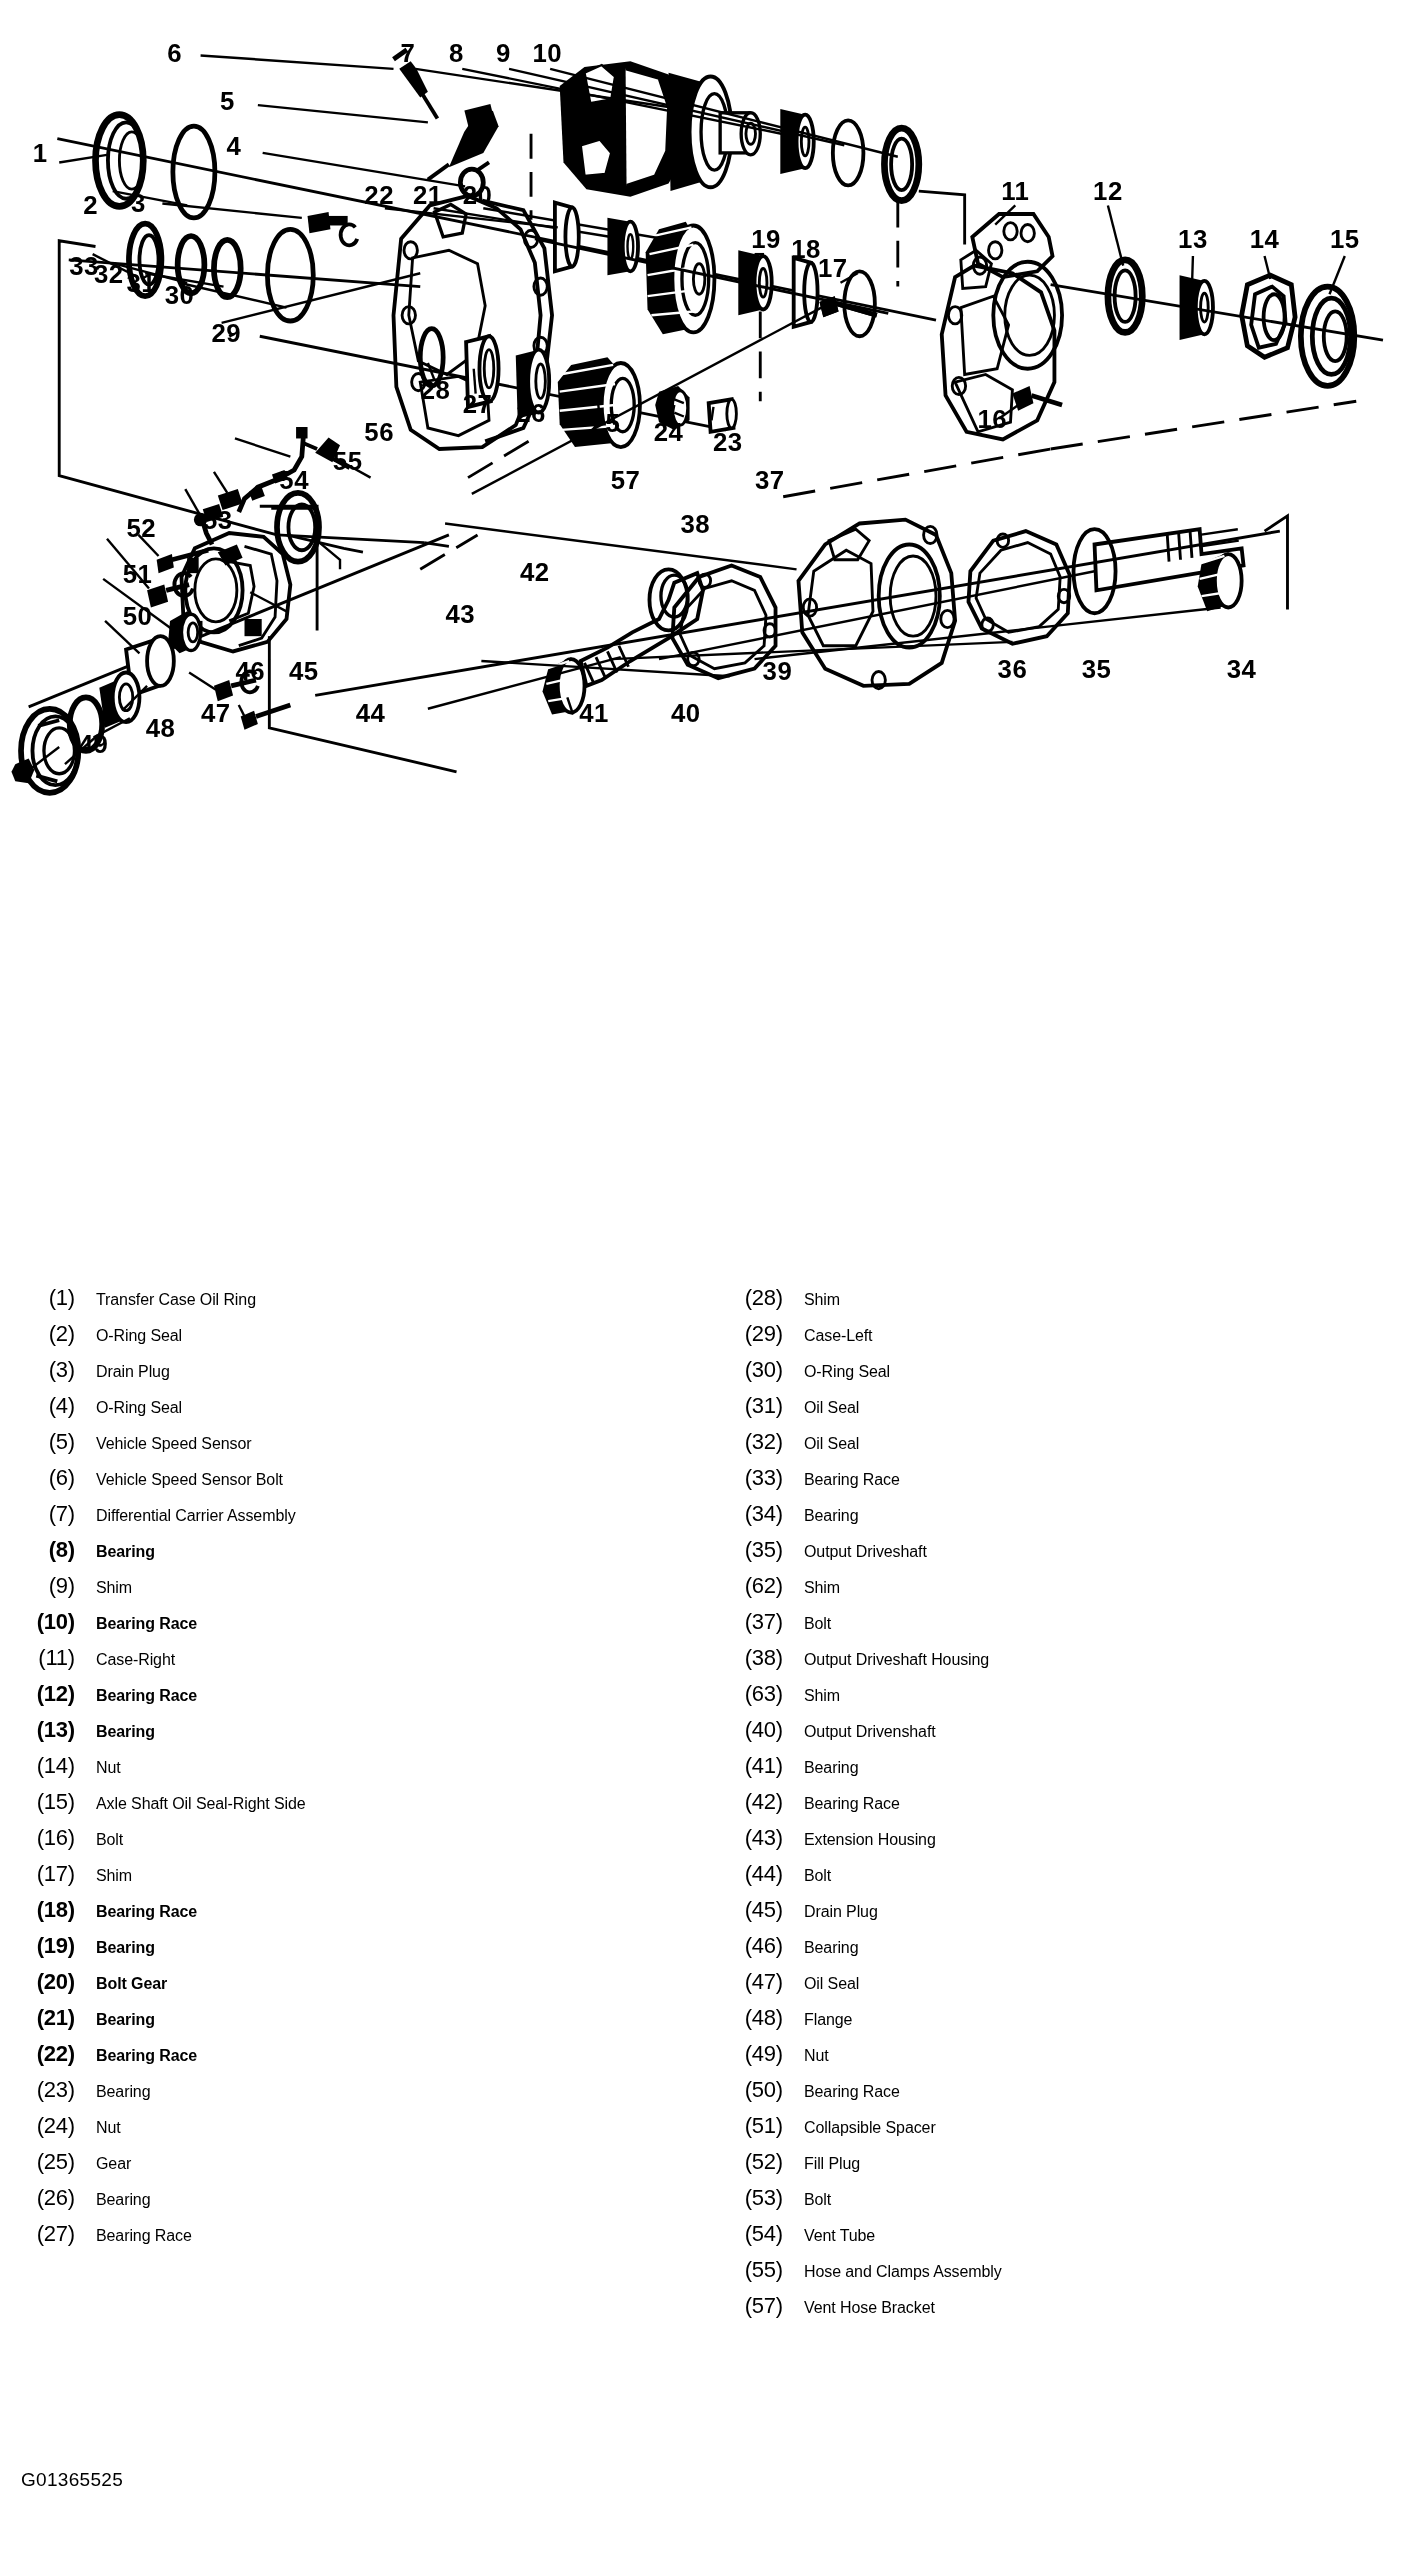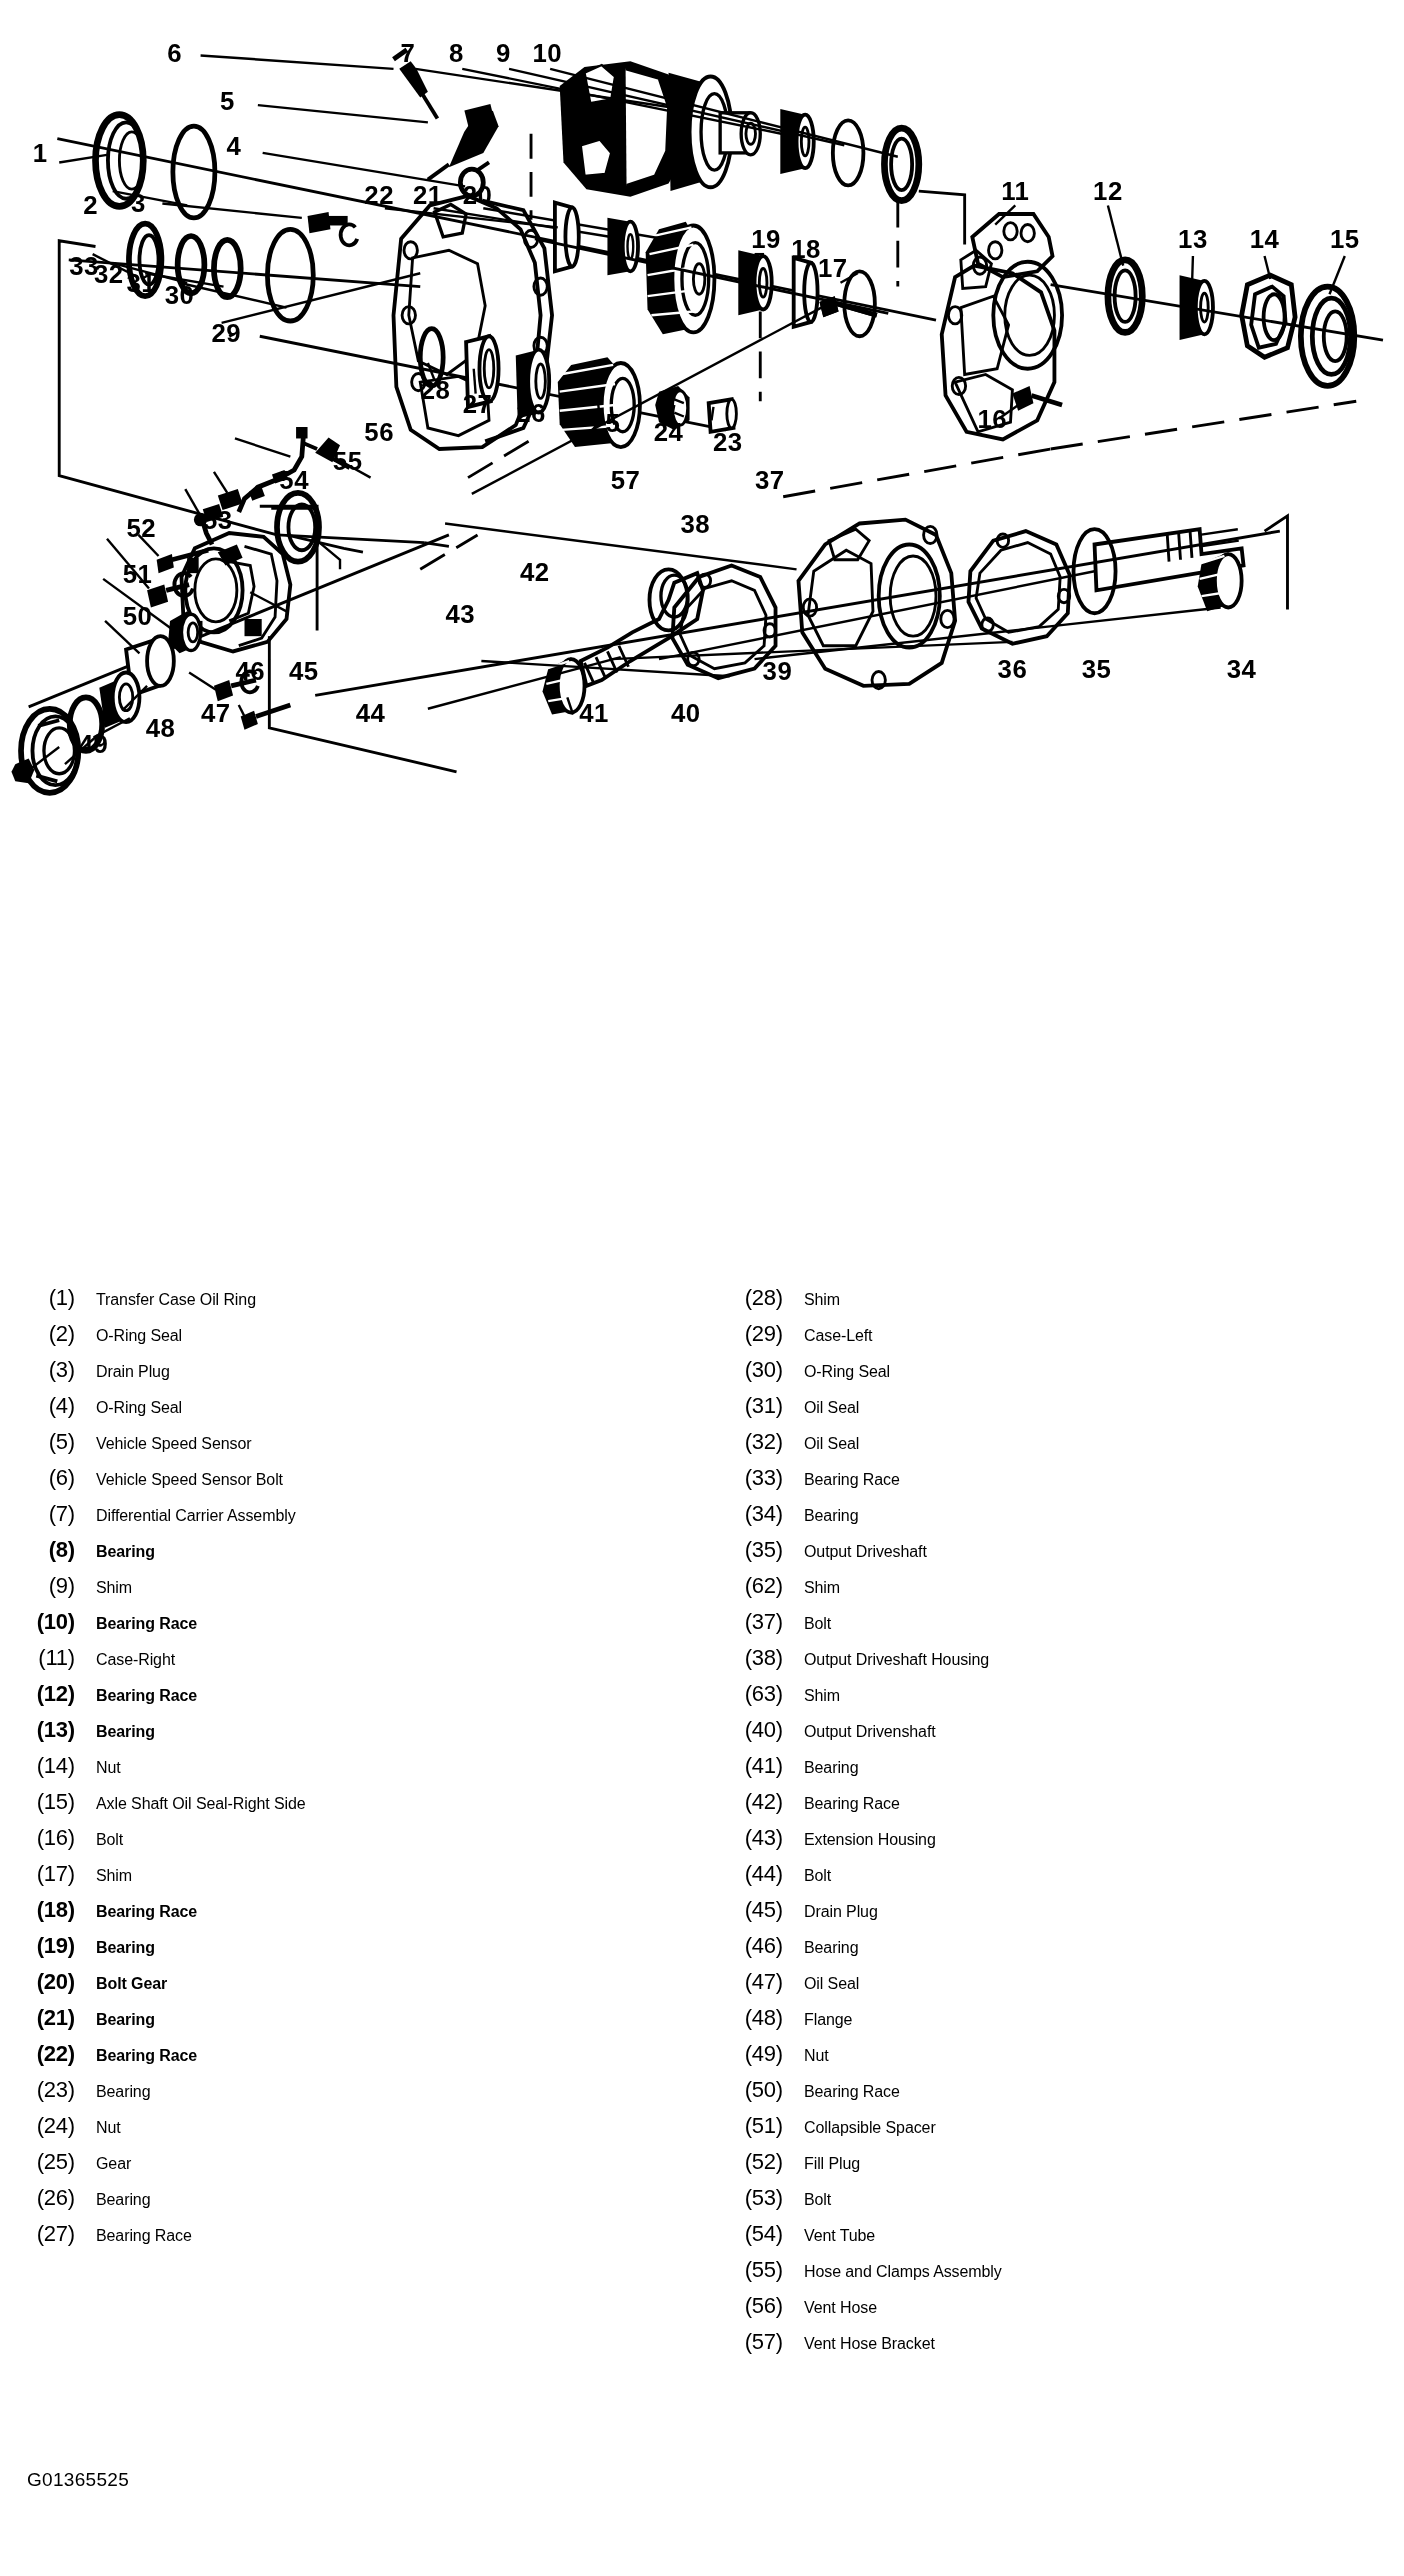--- a/index.html
+++ b/index.html
@@ -76,21 +76,21 @@
     letter-spacing: -0.1px;
   }
   .part-row.bold .part-num,
   .part-row.bold .part-name {
     font-weight: 700;
   }
 
   
   #figure-id {
     position: absolute;
-    left: 27px;
+    left: 21px;
     top: 2469px;
     font-size: 19px;
     font-weight: 400;
     letter-spacing: 0.3px;
   }
 </style>
 </head>
 <body>
 
 <div id="figure">
@@ -885,24 +885,20 @@
       </div>
     <div class="part-row">
         <span class="part-num">(54)</span>
         <span class="part-name">Vent Tube</span>
       </div>
     <div class="part-row">
         <span class="part-num">(55)</span>
         <span class="part-name">Hose and Clamps Assembly</span>
       </div>
     <div class="part-row">
-        <span class="part-num">(56)</span>
-        <span class="part-name">Vent Hose</span>
-      </div>
-    <div class="part-row">
         <span class="part-num">(57)</span>
         <span class="part-name">Vent Hose Bracket</span>
       </div>
   </div>
 
 </div>
 
 <div id="figure-id">G01365525</div>
 
 

